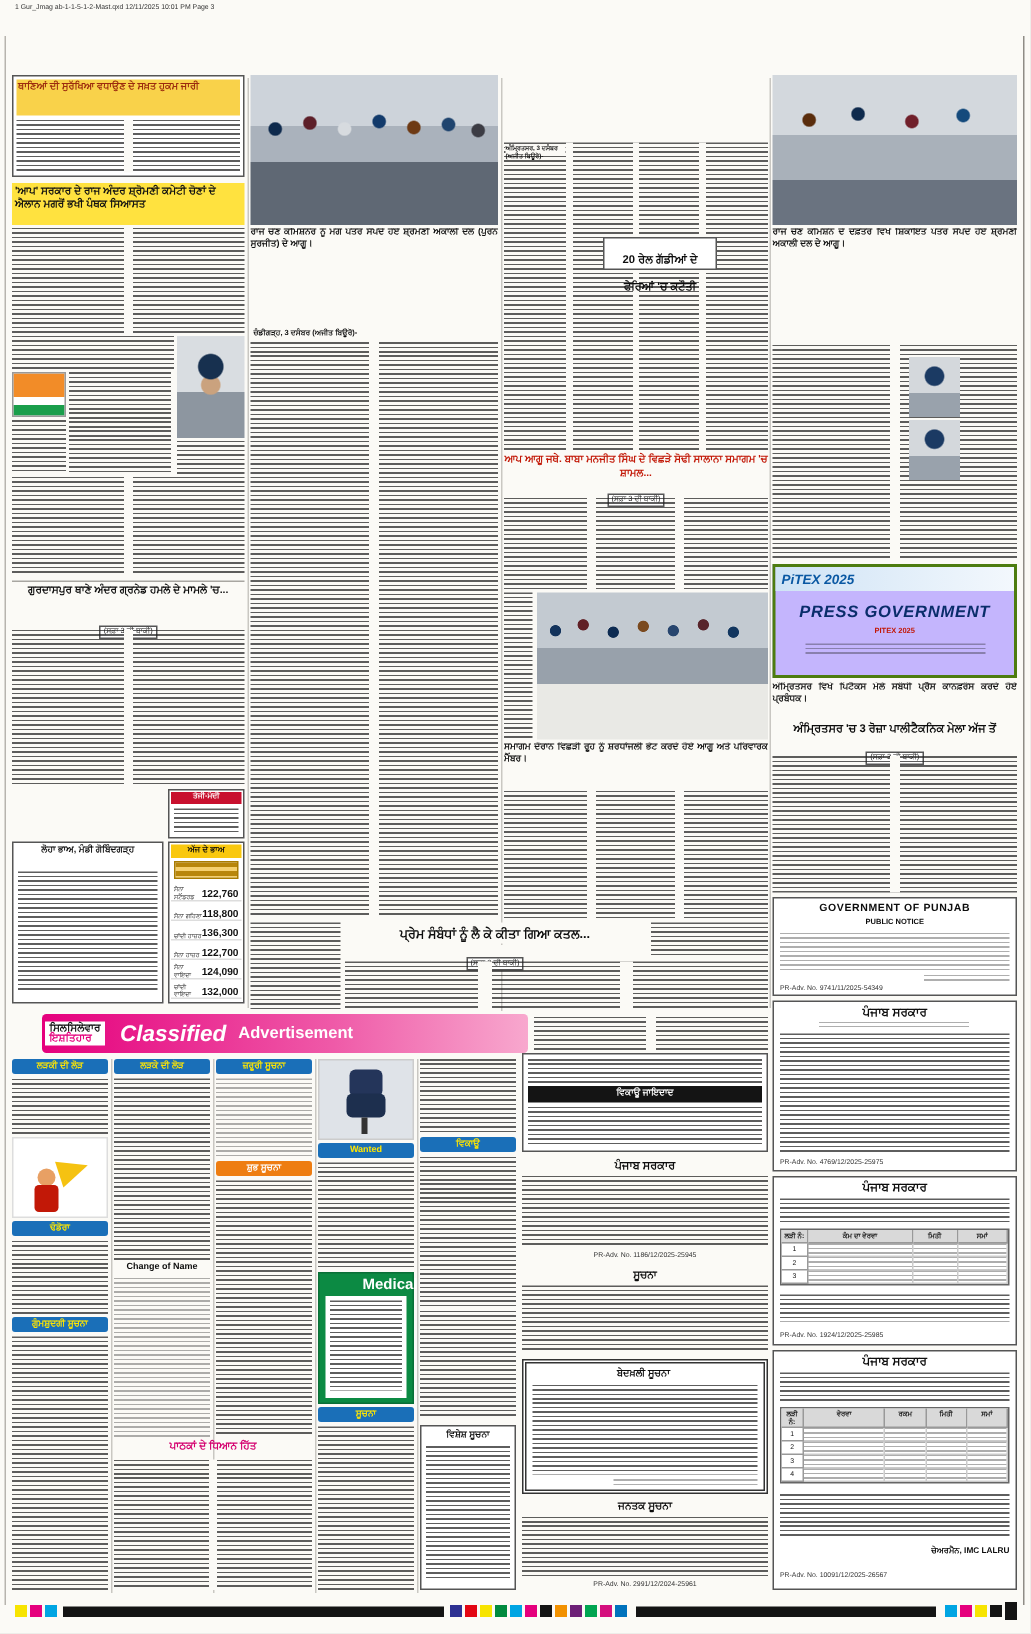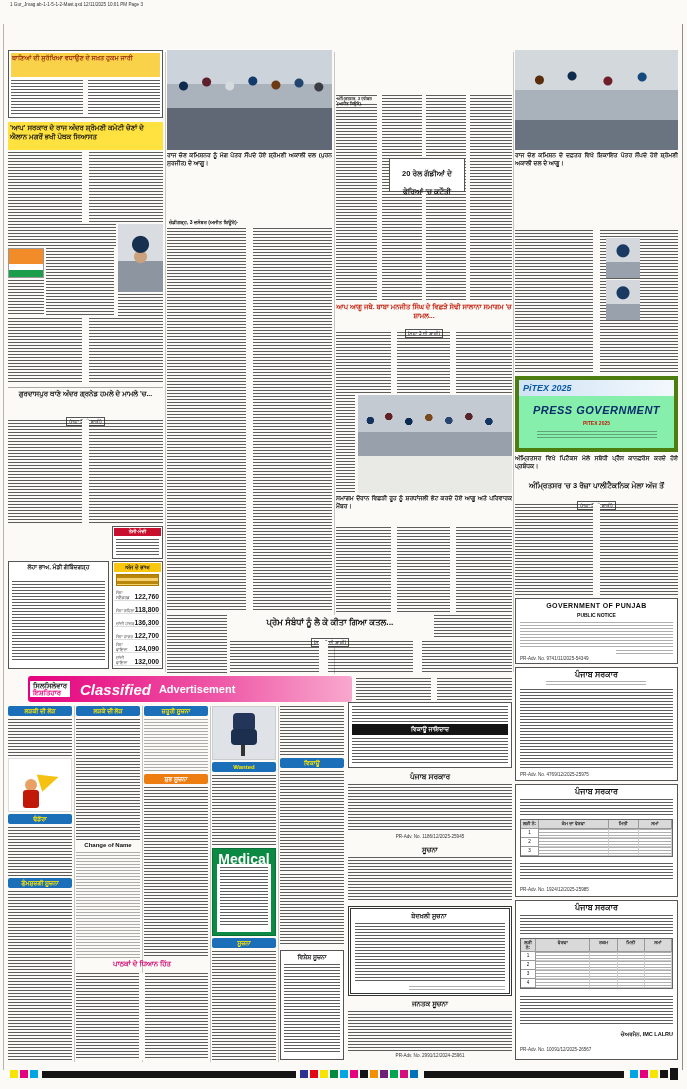--- a/index.html
+++ b/index.html
@@ -36,21 +36,21 @@
 .band{background:#c8102e;color:#fff;font-weight:bold;text-align:center}
 .rrow{display:flex;justify-content:space-between;align-items:flex-end;border-bottom:1px solid #ddd;padding:0 2px;height:13px}
 .rlab{font-size:4.2px;color:#222}.rval{font-size:6.8px;font-weight:bold}
 .clb{background:linear-gradient(to right,#e5007d,#ef5aa8 60%,#f8a8ce);display:flex;align-items:center;border-radius:3px}
 .clbl{background:#fff;margin:2px;padding:1px 3px;line-height:1.05}
 .clbl .s1{display:block;font-size:7px;font-weight:bold;color:#111}
 .clbl .s2{display:block;font-size:7px;font-weight:bold;color:#e5007d}
 .clbig{color:#fff;font-size:15px;font-weight:bold;font-style:italic;margin-left:8px}
 .clbig2{color:#fff;font-size:11px;font-weight:bold;margin-left:8px}
 .med{background:#0c8a43;border:1px solid #0a6f37}
-.px{background:#86efac;border:4px solid #4d7c0f}
+.px{background:#c4b5fd;border:2px solid #4d7c0f}
 .pxstrip{background:linear-gradient(to right,#cfe3f5,#f3f8fd);height:16px;display:flex;align-items:center;padding:0 4px}
 .pxlogo{font-weight:bold;font-size:9px;color:#0a58a3;font-style: italic}
 .pxtitle{font-size:11px;font-weight:bold;font-style:italic;color:#0a2d6b;letter-spacing:.5px;text-align:center}
 .pxsub{font-size:5px;font-weight:bold;color:#c21807;text-align:center}
 .tb{display:grid;border:1px solid #666;font-size:4.6px;background:#fff}
 .tb>div{border-right:1px solid #999;border-bottom:1px solid #999;min-height:9px;padding:1px;overflow:hidden}
 .tb .hd{background:#d9d9d9;font-weight:bold;text-align:center}
 .t4{grid-template-columns:12% 46% 20% 22%}
 .t5{grid-template-columns:10% 36% 18% 18% 18%}
 .regbar{background:#141414}
@@ -133,21 +133,21 @@
     </div>
   </div>
 
   <div class="a phA" style="left:167px;top:50px;width:165px;height:100px"></div>
   <div class="a cap" style="left:167px;top:152px;width:165px;height:32px">ਰਾਜ ਚੋਣ ਕਮਿਸ਼ਨਰ ਨੂੰ ਮੰਗ ਪੱਤਰ ਸੌਂਪਦੇ ਹੋਏ ਸ਼੍ਰੋਮਣੀ ਅਕਾਲੀ ਦਲ (ਪੁਰਨ ਸੁਰਜੀਤ) ਦੇ ਆਗੂ।</div>
   <div class="a h f5" style="left:169px;top:219px;width:161px;height:7px">ਚੰਡੀਗੜ੍ਹ, 3 ਦਸੰਬਰ (ਅਜੀਤ ਬਿਊਰੋ)-</div>
   <div class="a g2" style="left:167px;top:228px;width:165px;height:384px"></div>
 
   <div class="a g4" style="left:336px;top:95px;width:176px;height:205px"></div>
   <div class="a h" style="left:337px;top:96px;width:40px;height:6px;font-size:4.2px;background:#fbfaf6">ਅੰਮ੍ਰਿਤਸਰ, 3 ਦਸੰਬਰ (ਅਜੀਤ ਬਿਊਰੋ)-</div>
-  <div class="a box ctr" style="left:389px;top:158px;width:76px;height:34px;padding:3px">
+  <div class="a box ctr" style="left:402px;top:158px;width:76px;height:22px;padding:3px">
     <span class="h" style="font-size:7.5px;line-height:10px">20 ਰੇਲ ਗੱਡੀਆਂ ਦੇ ਫੇਰਿਆਂ 'ਚ ਕਟੌਤੀ</span>
   </div>
 
   <div class="a h ctr" style="left:336px;top:302px;width:176px;height:18px;font-size:6.8px;line-height:9px;color:#c21807;background:#fbfaf6">ਆਪ ਆਗੂ ਜਥੇ. ਬਾਬਾ ਮਨਜੀਤ ਸਿੰਘ ਦੇ ਵਿਛੜੇ ਸੋਢੀ ਸਾਲਾਨਾ ਸਮਾਗਮ 'ਚ ਸ਼ਾਮਲ...</div>
   <div class="a ctr" style="left:336px;top:321px;width:176px;height:9px"><span class="tag">(ਸਫ਼ਾ 3 ਦੀ ਬਾਕੀ)</span></div>
   <div class="a g3" style="left:336px;top:332px;width:176px;height:61px"></div>
 
   <div class="a sk" style="left:336px;top:395px;width:19px;height:98px"></div>
   <div class="a phB" style="left:358px;top:395px;width:154px;height:98px"></div>
   <div class="a cap" style="left:336px;top:495px;width:176px;height:30px">ਸਮਾਗਮ ਦੌਰਾਨ ਵਿਛੜੀ ਰੂਹ ਨੂੰ ਸ਼ਰਧਾਂਜਲੀ ਭੇਟ ਕਰਦੇ ਹੋਏ ਆਗੂ ਅਤੇ ਪਰਿਵਾਰਕ ਮੈਂਬਰ।</div>
@@ -293,21 +293,21 @@
   <div class="a sk" style="left:144px;top:787px;width:64px;height:171px"></div>
 
   <div class="a" style="left:212px;top:706px;width:64px;height:54px;background:#dfe3e8;border:1px solid #ccc">
     <div class="a" style="left:20px;top:6px;width:22px;height:18px;border-radius:4px;background:#24355a"></div>
     <div class="a" style="left:18px;top:22px;width:26px;height:16px;border-radius:4px;background:#1d2f4e"></div>
     <div class="a" style="left:28px;top:38px;width:4px;height:11px;background:#333"></div>
   </div>
   <div class="a pill" style="left:212px;top:762px;width:64px">Wanted</div>
   <div class="a sk" style="left:212px;top:775px;width:64px;height:71px"></div>
   <div class="a med" style="left:212px;top:848px;width:64px;height:88px">
-    <div class="a" style="left:0;top:2px;width:62px;height:10px;color:#fff;font-weight:bold;font-size:14px;text-align:center">Medical</div>
+    <div class="a" style="left:16px;top:2px;width:62px;height:10px;color:#fff;font-weight:bold;font-size:10px;text-align:center">Medical</div>
     <div class="a" style="left:4px;top:15px;width:54px;height:68px;background:#fff">
       <div class="sk" style="margin:3px;height:60px"></div>
     </div>
   </div>
   <div class="a pill" style="left:212px;top:938px;width:64px">ਸੂਚਨਾ</div>
   <div class="a sk" style="left:212px;top:951px;width:64px;height:109px"></div>
 
   <div class="a sk" style="left:280px;top:706px;width:64px;height:50px"></div>
   <div class="a pill" style="left:280px;top:758px;width:64px">ਵਿਕਾਊ</div>
   <div class="a sk" style="left:280px;top:771px;width:64px;height:101px"></div>

